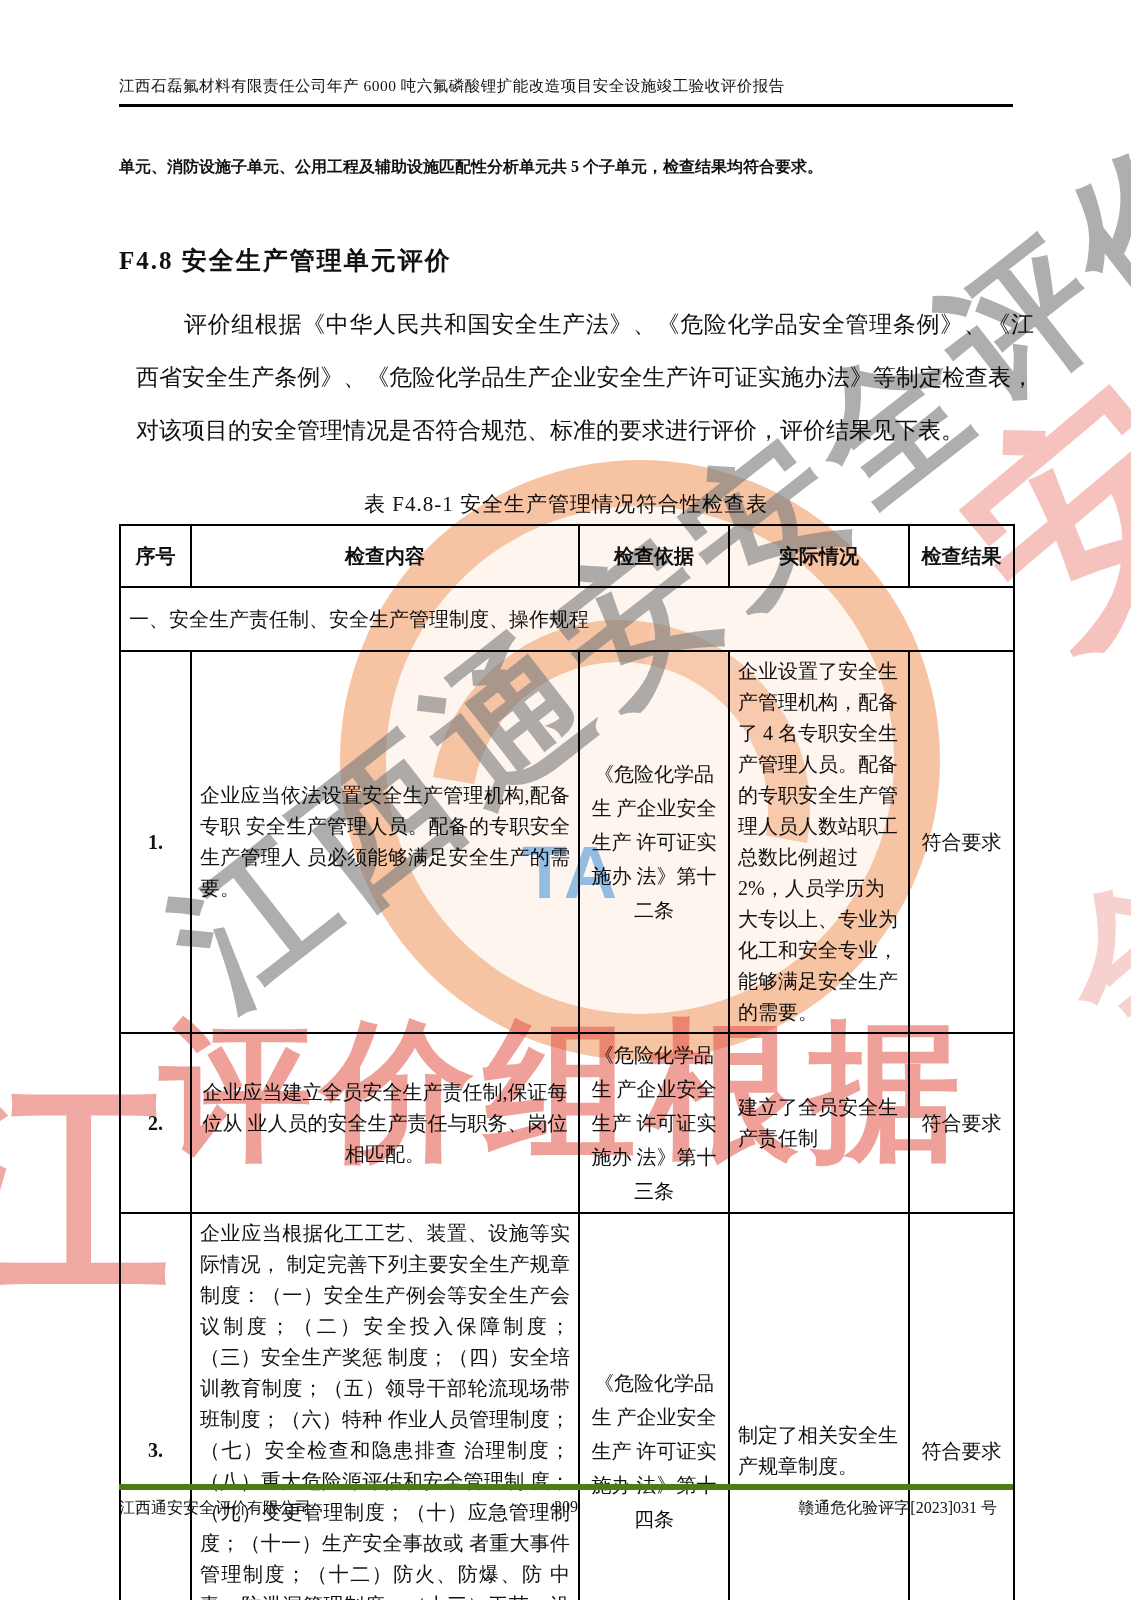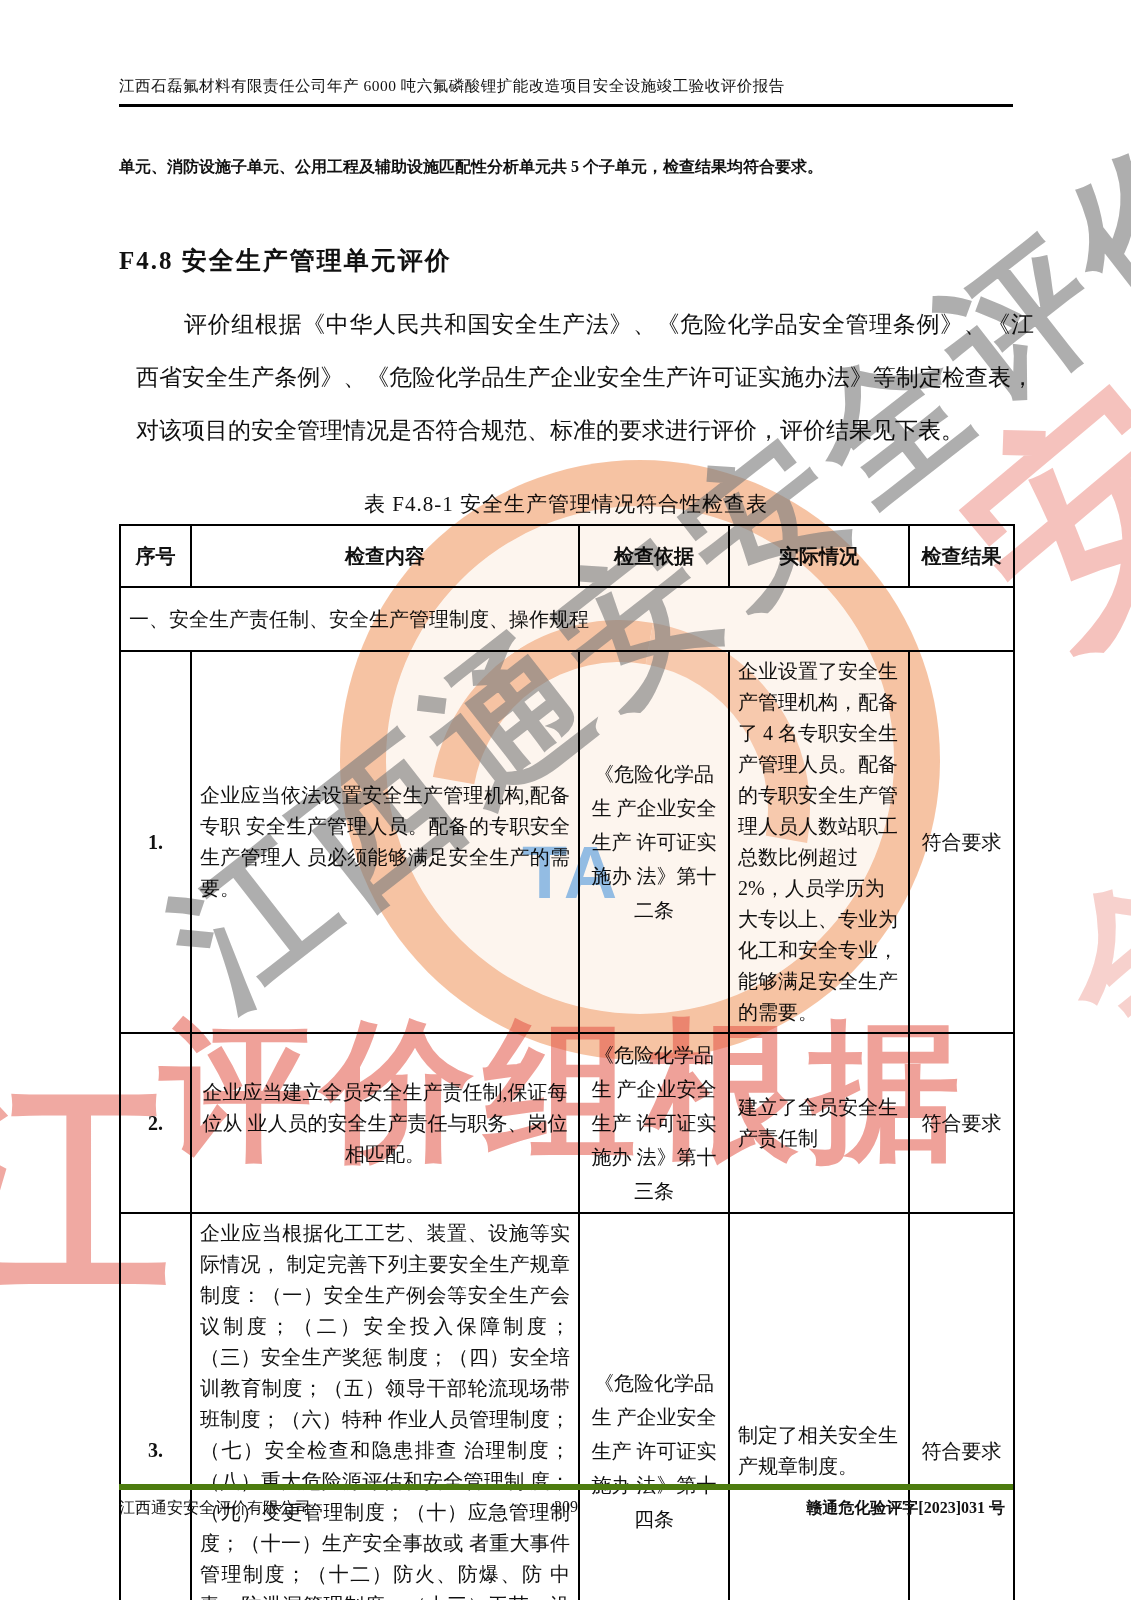--- a/index.html
+++ b/index.html
@@ -92,21 +92,21 @@
   .doc-footer {
     position: absolute;
     left: 119px; top: 1484px; width: 894px;
     border-top: 6px solid #4d7c0f;
     padding-top: 8px;
     font-size: 16px;
     padding-left: 48px;
   }
   .doc-footer .f-left  { position: absolute; left: 0;   top: 8px; }
   .doc-footer .f-center{ position: absolute; left: 0;   top: 8px; width: 100%; text-align: center; }
-  .doc-footer .f-right { position: absolute; right: 8px;  top: 8px; font-weight: bold; }
+  .doc-footer .f-right { position: absolute; right: 16px;  top: 8px; }
 
   
   .watermark-layer {
     position: absolute; inset: 0;
     pointer-events: none;
     mix-blend-mode: multiply;
   }
   .wm-ring {
     position: absolute;
     left: 340px; top: 460px;

